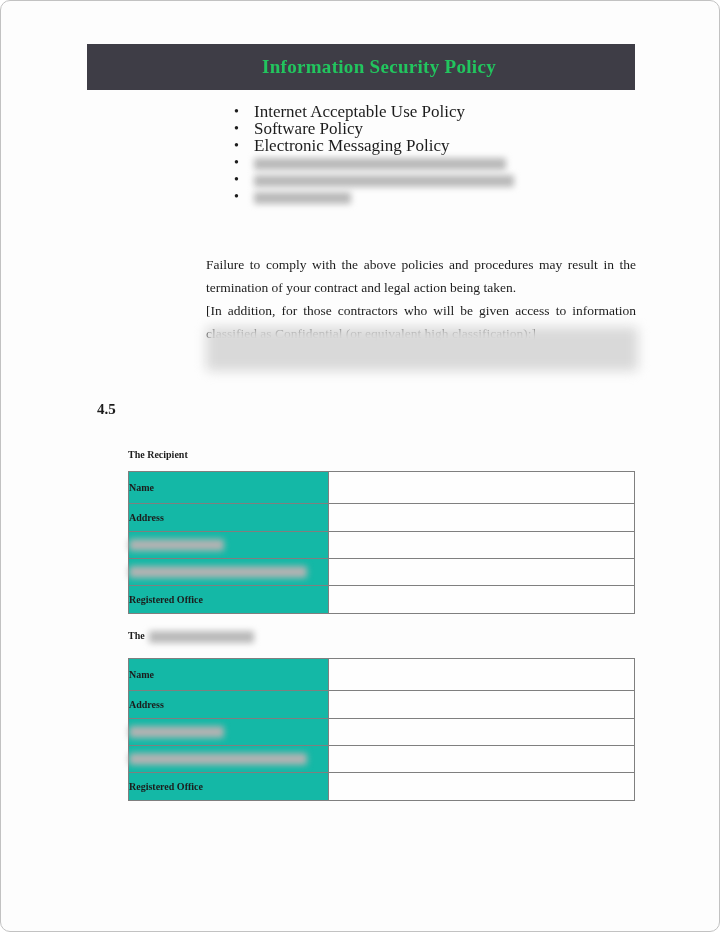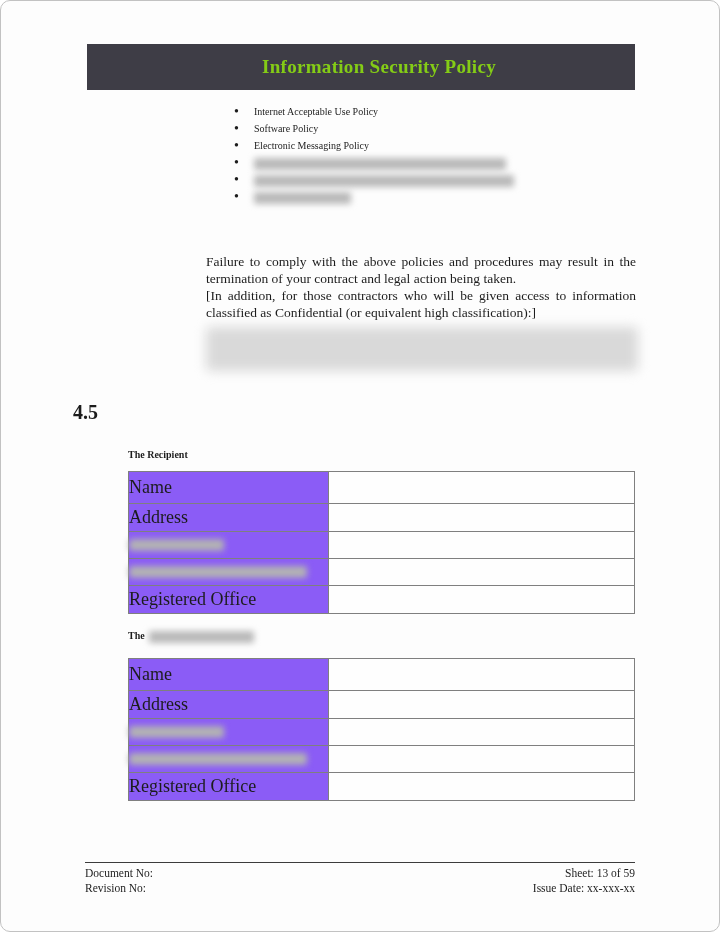--- a/index.html
+++ b/index.html
@@ -15,27 +15,27 @@
     color:#1c1c1c;
   }
 
   
   .header-bar {
     position:absolute; left:86px; top:43px; width:548px; height:46px;
     background:#3e3d46;
     display:flex; align-items:center; justify-content:center;
   }
   .header-title {
-    color:#84cc16; font-size:19px; font-weight:bold; letter-spacing:0.3px;margin-left:36px;
+    color:#22c55e; font-size:19px; font-weight:bold; letter-spacing:0.3px;margin-left:36px;
   }
 
   
   .policy-list {
     position:absolute; left:233px; top:102px; margin:0; padding:0;
-    list-style:none; font-size:10px;
+    list-style:none; font-size:17px;
   }
   .policy-list li {
     position:relative; padding-left:20px; height:17px; line-height:17px;
     white-space:nowrap;
   }
   .policy-list li::before {
     content:"•"; position:absolute; left:0; top:0; font-size:14px;
   }
 
   
@@ -44,46 +44,46 @@
     filter:blur(3px); height:12px; vertical-align:middle;
   }
   .redact-block {
     position:absolute; left:205px; top:326px; width:432px; height:44px;
     background:#d9d9d9; border-radius:4px; filter:blur(6px);
   }
 
   
   .body-paragraphs {
     position:absolute; left:205px; top:252px; width:430px;
-    font-size:13.5px; line-height:17px; text-align:justify;
+    font-size:13.5px; line-height:23px; text-align:justify;
   }
   .body-paragraphs p { margin:0; }
 
   
   .section-heading {
-    position:absolute; left:72px; top:400px;
-    display:flex; font-weight:bold; font-size:20px;
+    position:absolute; left:96px; top:400px;
+    display:flex; font-weight:bold; font-size:15px;
   }
   .section-number { width:43px; }
 
   
   .table-heading { position:absolute; left:127px; font-weight:bold; font-size:10px; }
   .th-1 { top:448px; }
   .th-2 { top:629px; }
   .th-2 .redact { width:105px; margin-left:4px; }
 
   table.kv {
     position:absolute; left:127px; width:507px;
     border-collapse:collapse; table-layout:fixed;
   }
   .t-1 { top:470px; }
   .t-2 { top:657px; }
   table.kv td { border:1px solid #7f7f7f; padding:0; }
   td.label-cell {
-    width:199px; background:#8b5cf6; font-weight:normal; font-size:18px;
+    width:199px; background:#14b8a6; font-weight:bold; font-size:10px;
     padding-left:8px;
   }
   td.value-cell { background:#fefefe; }
   tr.r-name  td { height:31px; }
   tr.r-addr  td { height:27px; }
   tr.r-red1  td { height:26px; }
   tr.r-red2  td { height:26px; }
   tr.r-ro    td { height:27px; }
   .redact-cell-a { width:95px;  height:12px; background:#b3b3b3; border-radius:2px; filter:blur(3px); }
   .redact-cell-b { width:178px; height:12px; background:#b3b3b3; border-radius:2px; filter:blur(3px); }
@@ -197,24 +197,14 @@
           </td>
         <td class="value-cell"></td>
       </tr>
       <tr class="r-ro">
         <td class="label-cell">Registered Office</td>
         <td class="value-cell"></td>
       </tr>
     </tbody>
   </table>
 
-  <div class="footer">
-    <div class="footer-left">
-      <div>Document No:</div>
-      <div>Revision No:</div>
-    </div>
-    <div class="footer-right">
-      <div>Sheet: 13 of 59</div>
-      <div>Issue Date: xx-xxx-xx</div>
-    </div>
-  </div>
 
 </div>
 
 </body></html>

